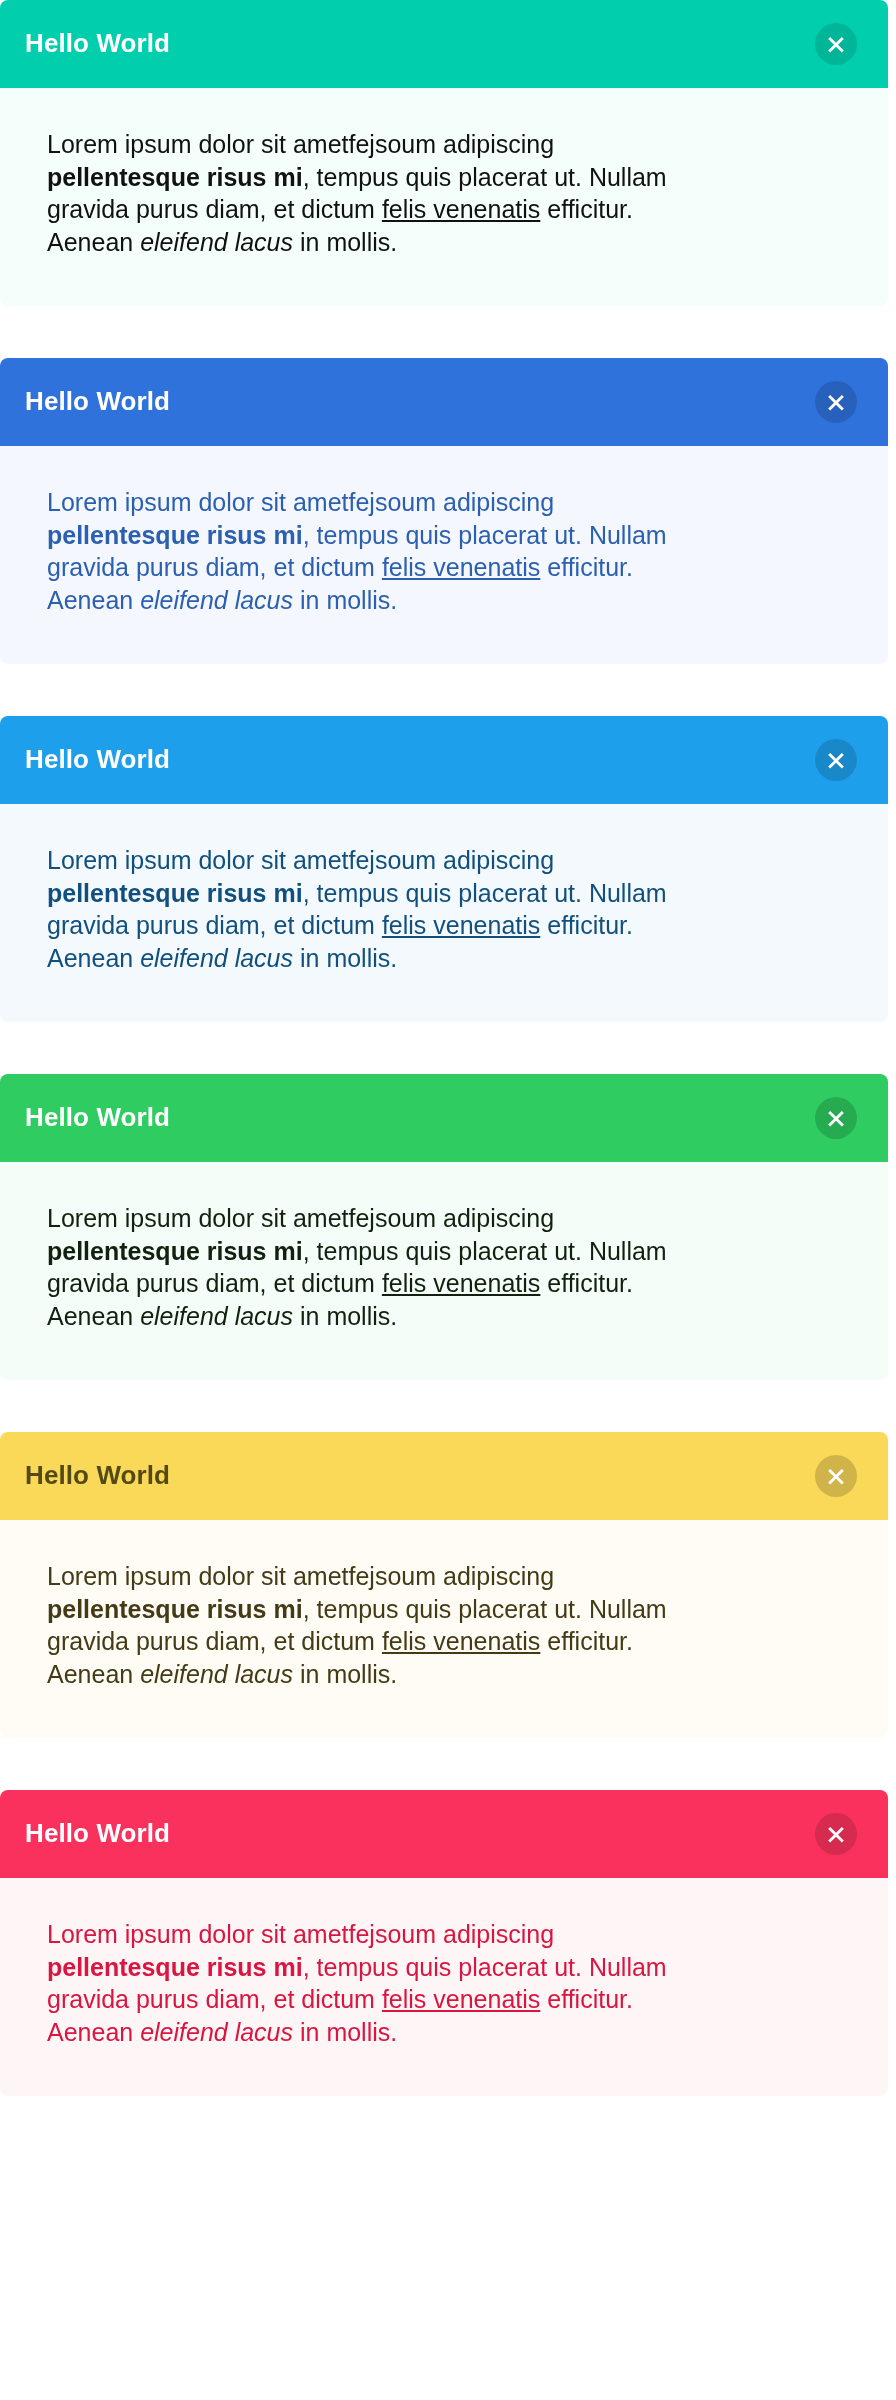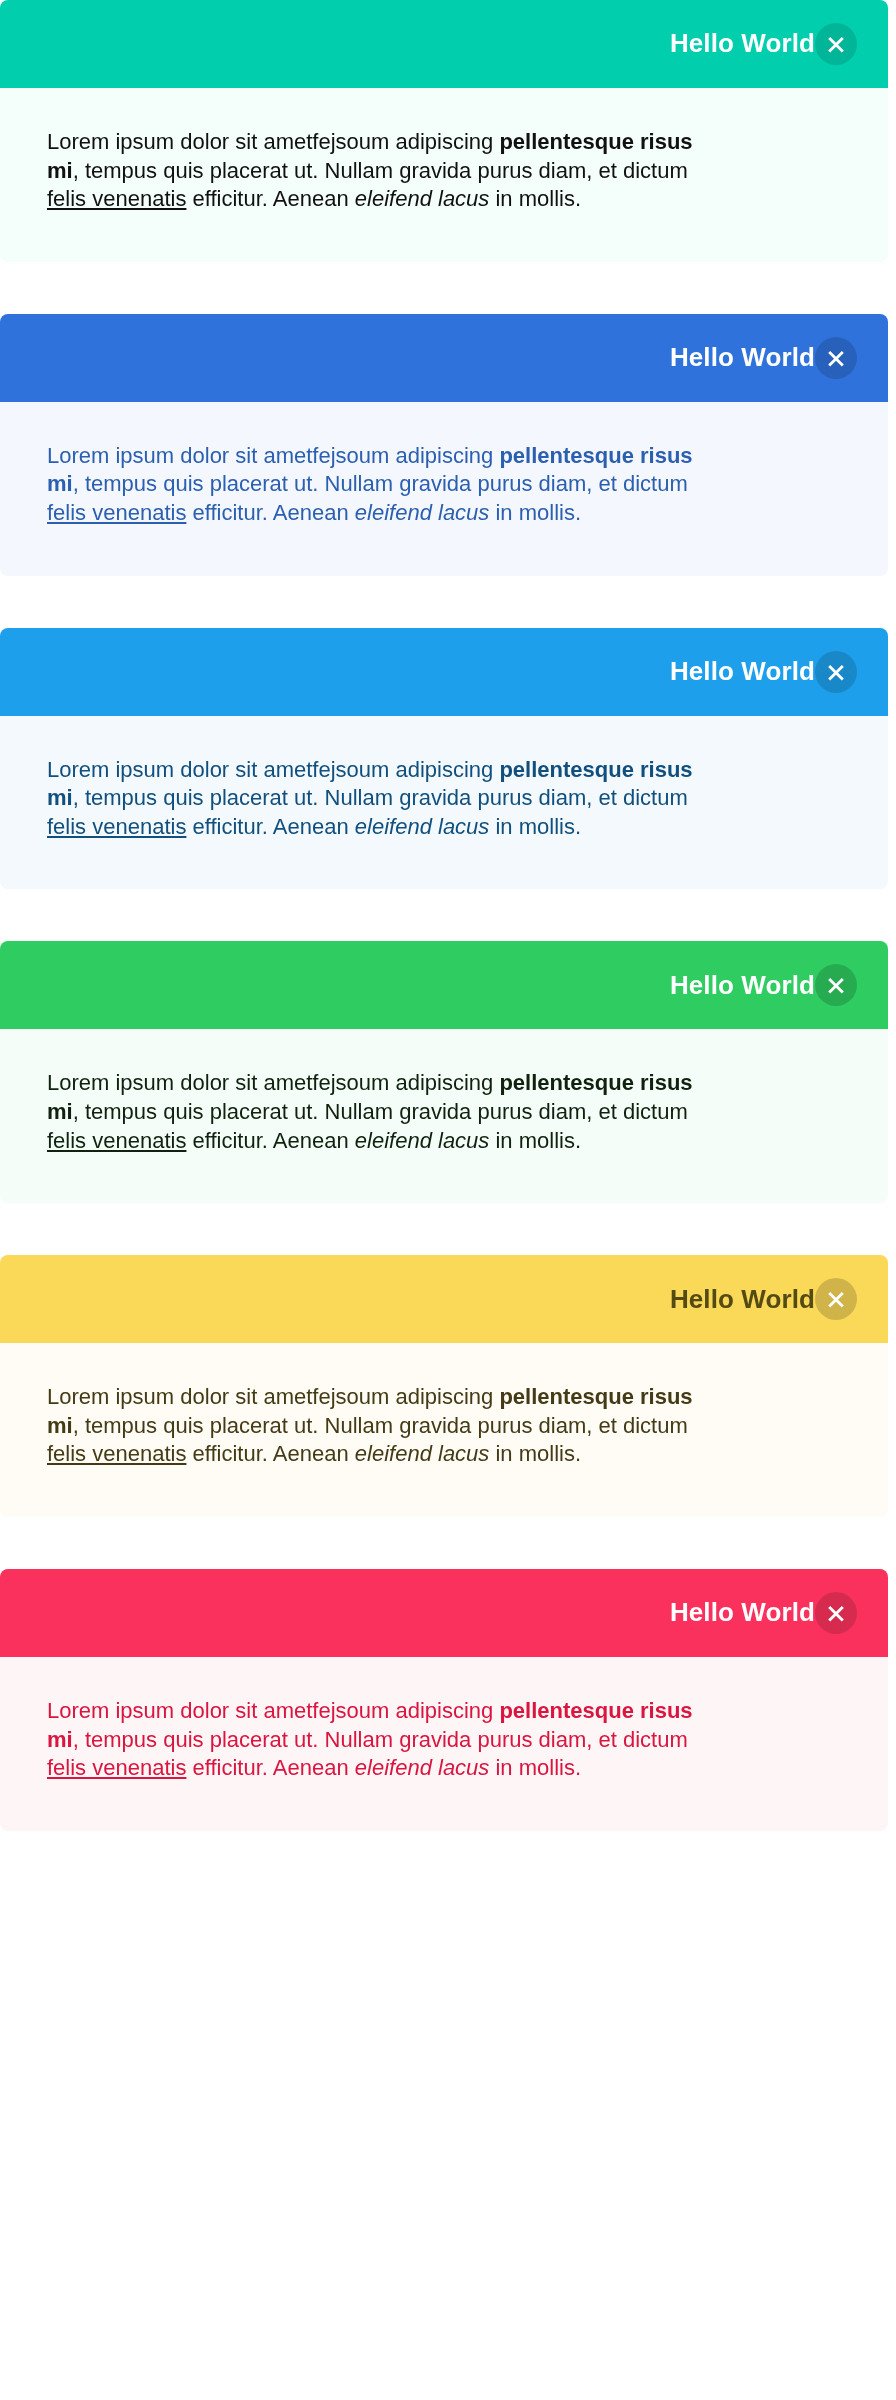--- a/index.html
+++ b/index.html
@@ -27,21 +27,21 @@
     border-radius: 8px;
     overflow: hidden;
     display: flex;
     flex-direction: column;
   }
 
   .alert-header {
     height: 88px;
     display: flex;
     align-items: center;
-    justify-content: flex-end;
+    justify-content: space-between;
     padding: 0 25px 0 25px;
     position: relative;
   }
 
   .alert-title {
     font-size: 26px;
     font-weight: bold;
     line-height: 1.2;
     letter-spacing: 0.1px;
     white-space: nowrap;
@@ -67,21 +67,21 @@
     height: 18px;
   }
 
   .close-icon svg { display: block; }
 
   .alert-body {
     padding: 40px 28px 48px 47px;
   }
 
   .alert-text {
-    font-size: 22px;
+    font-size: 25px;
     line-height: 1.3;
     max-width: 660px;
   }
 
   .alert-text b { font-weight: bold; }
   .alert-text i { font-style: italic; }
   .alert-text a {
     text-decoration: underline;
     color: inherit;
     cursor: pointer;

